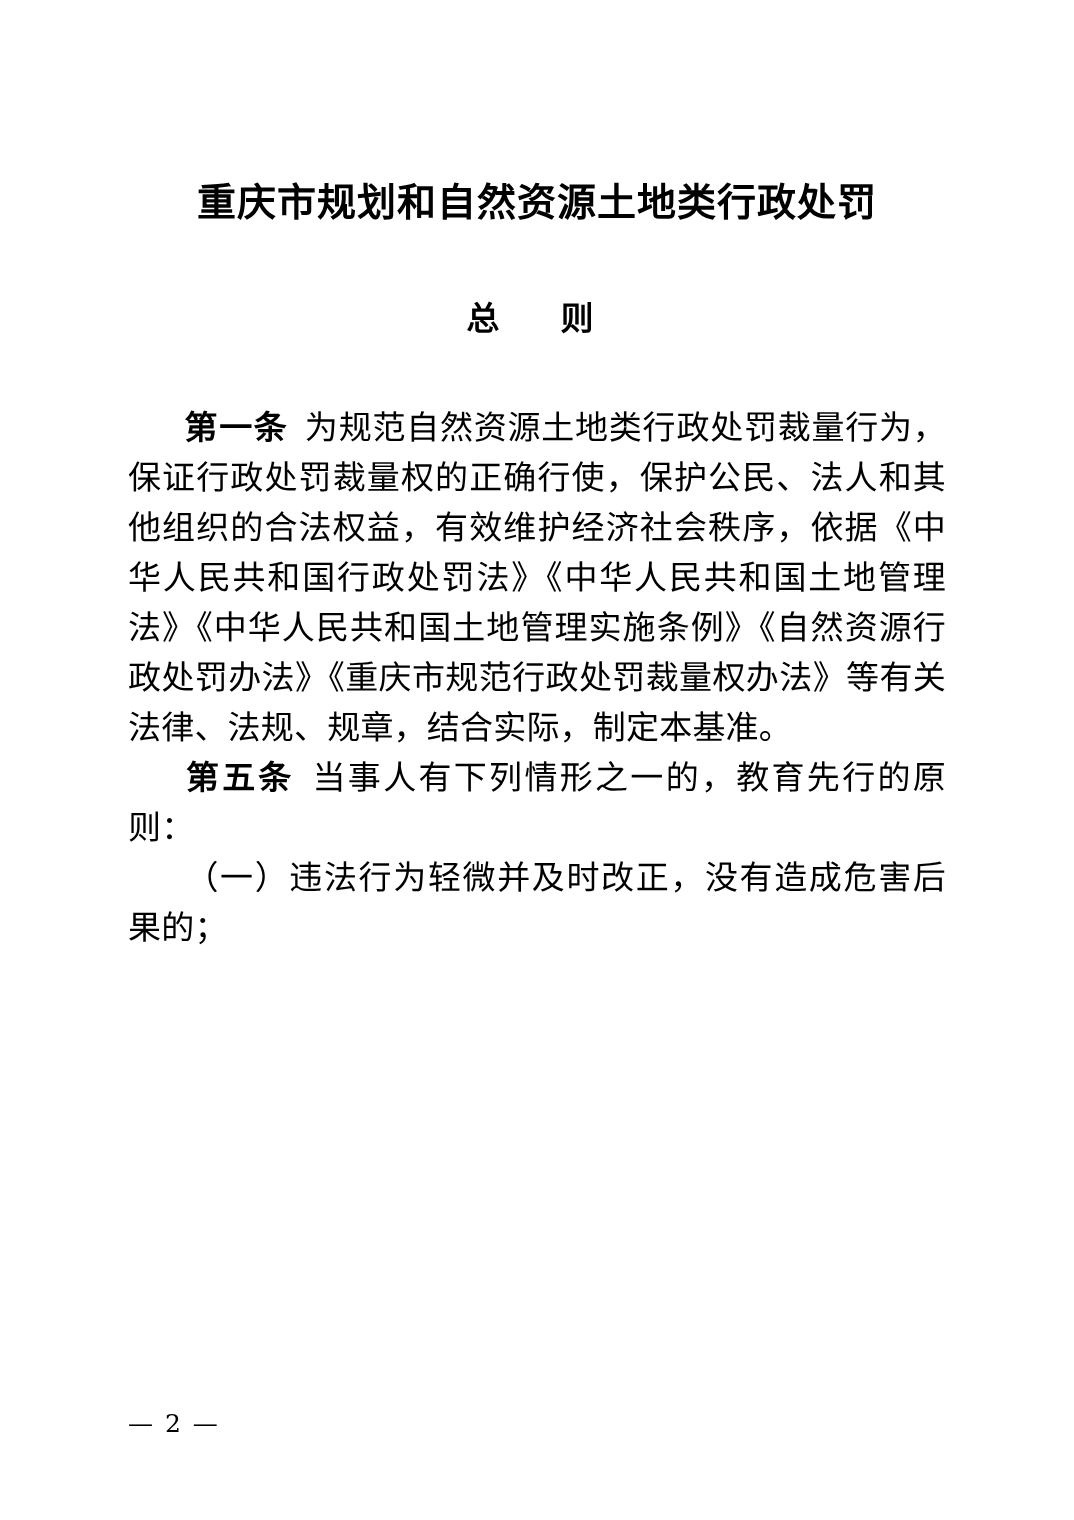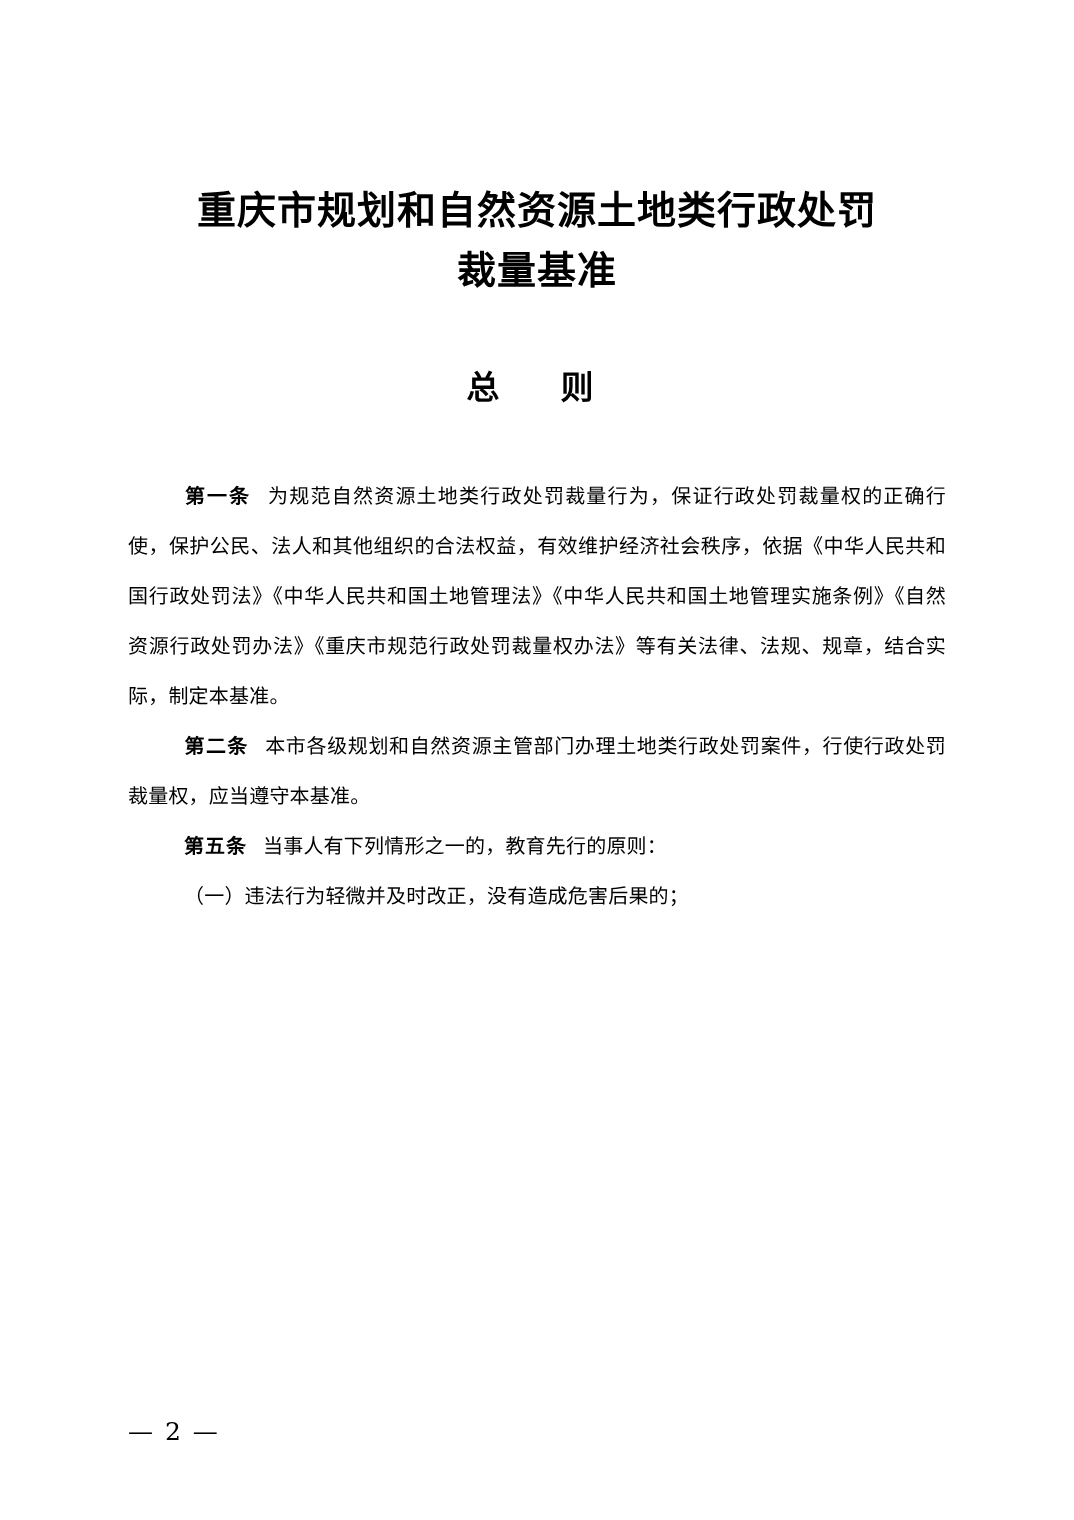--- a/index.html
+++ b/index.html
@@ -17,21 +17,21 @@
     overflow: hidden;
   }
   .page {
     position: relative;
     width: 1074px;
     height: 1520px;
     box-sizing: border-box;
     padding: 0 128px;
   }
   .doc-title {
-    margin: 12px;
+    margin: 4px;
     padding-top: 168px;
     text-align: center;
     font-size: 39px;
     font-weight: bold;
     line-height: 1.55;
     letter-spacing: 1px;
     font-family: "DejaVu Serif", "Liberation Serif", serif;
   }
   .doc-title .line2 {
     display: block;
@@ -43,21 +43,21 @@
     font-size: 33px;
     font-weight: bold;
     letter-spacing: 14px;
     line-height: 1.4;
   }
   .body-block {
     padding-top: 48px;
   }
   p.para {
     margin: 0;
-    font-size: 20px;
+    font-size: 33px;
     line-height: 50px;
     text-align: justify;
     text-justify: inter-ideograph;
     letter-spacing: 0.2px;
   }
   p.para .indent {
     display: inline-block;
     width: 56px;
   }
   p.para .art-no {
@@ -76,34 +76,30 @@
     letter-spacing: 2px;
   }
 </style>
 </head>
 <body>
 
 <div class="page">
 
   <h1 class="doc-title">
     <span>重庆市规划和自然资源土地类行政处罚</span>
-    <span class="line2">裁量基准</span>
   </h1>
 
   <h2 class="section-heading">总　则</h2>
 
   <div class="body-block">
 
     <p class="para">
       <span class="indent"></span><span class="art-no">第一条</span><span class="gap"></span><span>为规范自然资源土地类行政处罚裁量行为，保证行政处罚裁量权的正确行使，保护公民、法人和其他组织的合法权益，有效维护经济社会秩序，依据《中华人民共和国行政处罚法》《中华人民共和国土地管理法》《中华人民共和国土地管理实施条例》《自然资源行政处罚办法》《重庆市规范行政处罚裁量权办法》等有关法律、法规、规章，结合实际，制定本基准。</span>
     </p>
 
-    <p class="para">
-      <span class="indent"></span><span class="art-no">第二条</span><span class="gap"></span><span>本市各级规划和自然资源主管部门办理土地类行政处罚案件，行使行政处罚裁量权，应当遵守本基准。</span>
-    </p>
 
 
 
     <p class="para">
       <span class="indent"></span><span class="art-no">第五条</span><span class="gap"></span><span>当事人有下列情形之一的，教育先行的原则：</span>
     </p>
 
     <p class="para">
       <span class="indent"></span><span>（一）</span><span>违法行为轻微并及时改正，没有造成危害后果的；</span>
     </p>

